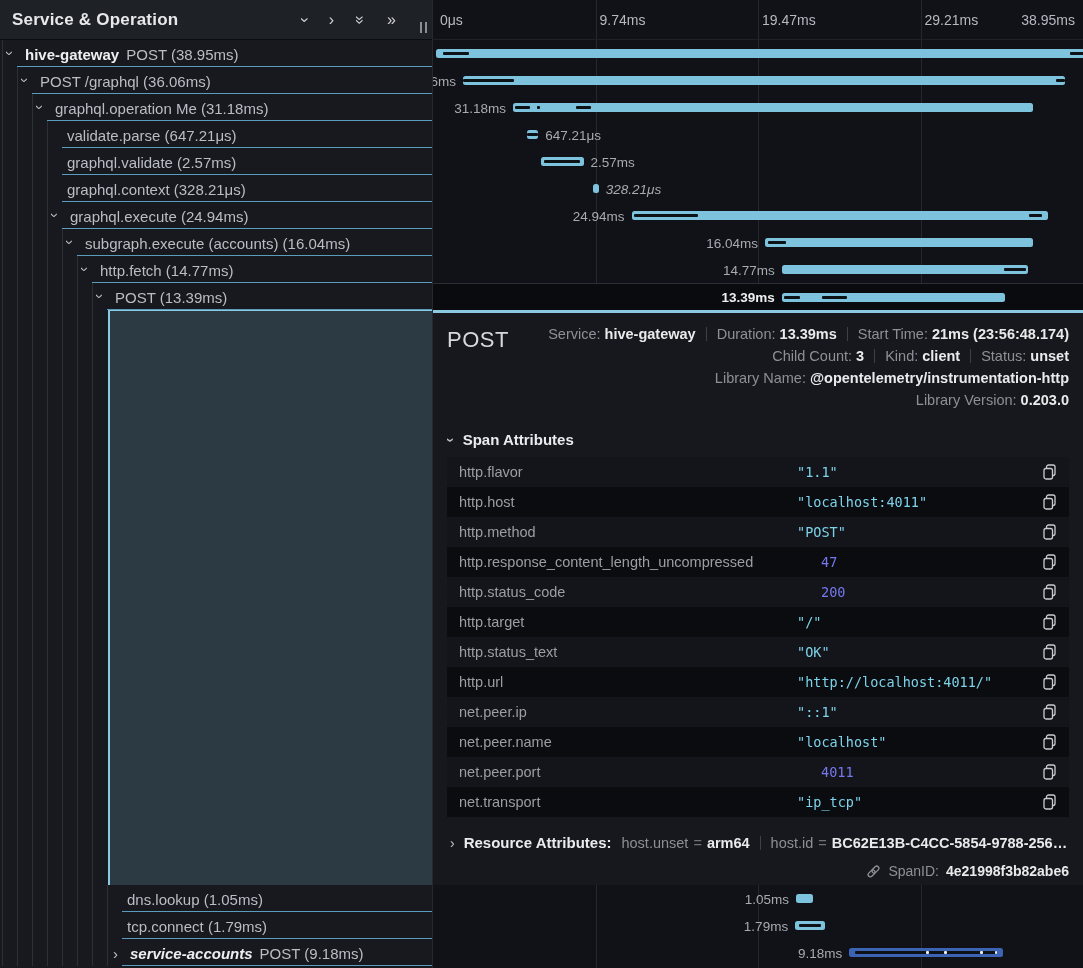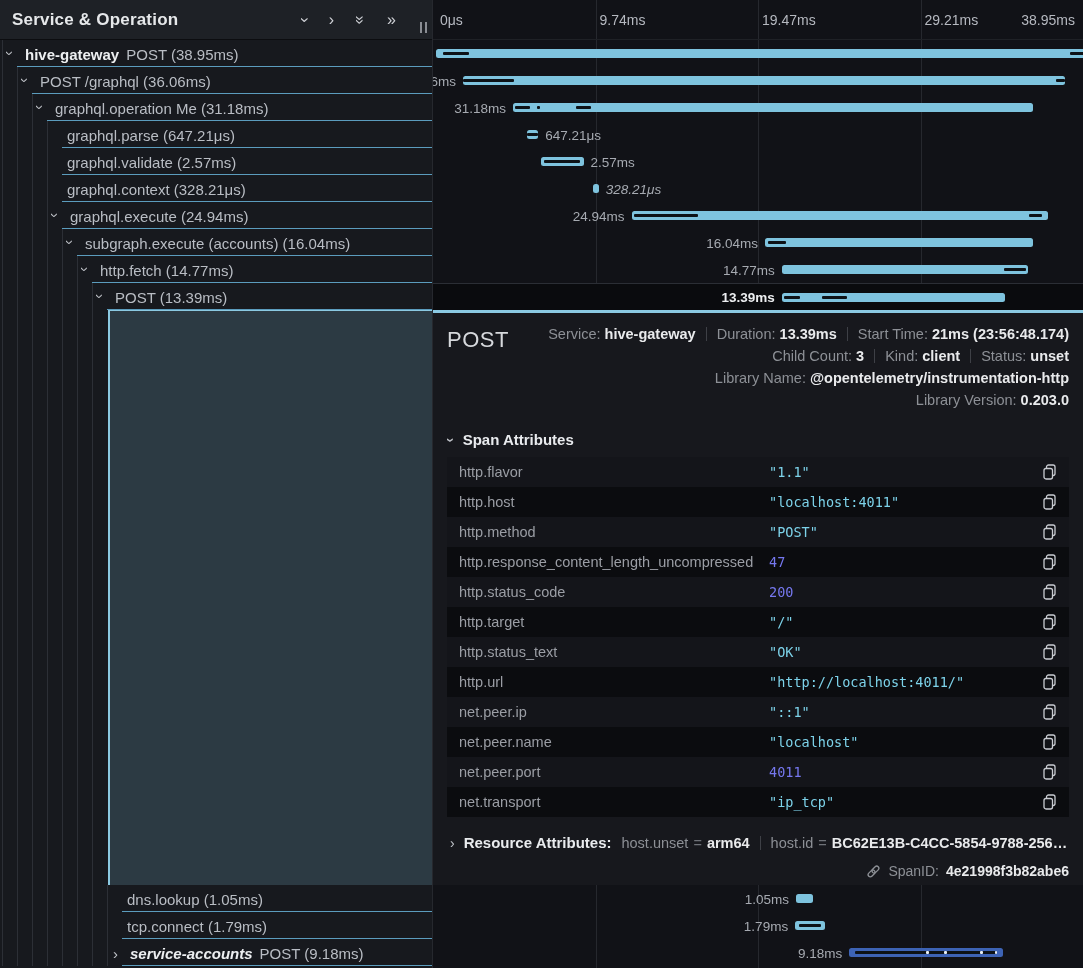--- a/index.html
+++ b/index.html
@@ -54,26 +54,26 @@
   .panel { position:absolute; left:0; top:310px; width:650px; height:575px; background:#17181d;
     border-top:3px solid var(--accent); padding:10px 14px 0 14px; }
   .phead { display:flex; align-items:flex-start; }
   .ptitle { font-size:22px; color:#d6d8dc; font-weight:500; letter-spacing:.5px; margin-top:4px; }
   .pov { margin-left:auto; text-align:right; font-size:14.5px; line-height:22px; color:#8d9096; }
   .pov b { color:#e9eaec; font-weight:700; }
   .sep { display:inline-block; width:1px; height:14px; background:#3e4046; margin:0 10px; vertical-align:-2px; }
   .sect { display:flex; align-items:center; font-weight:700; color:#e9ebee; font-size:15px; margin:20px 0 9px 2px; }
   .sect .schev { font-size:14px; color:#c0c3c9; display:inline-block; transform:rotate(90deg); margin-right:9px; cursor:pointer; }
   .attrs { width:100%; }
-  .arow { height:30px; display:flex; align-items:center; padding-left:12px; position:relative; }
+  .arow { height:30px; display:flex; align-items:center; padding-left:12px; position:relative;gap:28px; }
   .arow:nth-child(odd) { background:#14151a; }
   .arow:nth-child(even){ background:#0b0c0f; }
   .akey { width:310px; flex:none; color:#9b9ea5; font-size:14.5px; white-space:nowrap; }
   .aval { font-family:"DejaVu Sans Mono", monospace; font-size:13.5px; color:var(--str); white-space:nowrap; }
-  .aval.number { color:var(--num); }
+  .aval.number { color:var(--num);margin-left:24px; }
   .acopy { position:absolute; right:12px; top:7px; width:16px; height:16px; background:none; border:none; padding:0; cursor:pointer; }
   .res { display:flex; align-items:center; margin-top:17px; font-size:14.5px; color:#8d9096; }
   .res .rchev { font-size:14px; color:#c0c3c9; margin:0 9px 0 3px; cursor:pointer; }
   .res .rtitle { font-weight:700; color:#e9ebee; margin-right:10px; font-size:15px; }
   .res b { color:#e9eaec; font-weight:700;margin-top:12px; }
   .res .eq { margin:0 5px; color:#6f7278; }
   .sid { display:flex; justify-content:flex-end; align-items:center; gap:7px; margin-top:12px; font-size:14px; color:#8d9096; }
   .sid b { color:#e9eaec; font-weight:700; }
 </style>
 </head>
@@ -110,21 +110,21 @@
         </div>
         <div class="srow">
           <div class="guides" style="width: 34px;"></div>
           <div class="rline" style="left: 47px;"></div>
           <span class="chev down" style="left: 38px;">›</span>
           <span class="sname" style="left: 55px;"><span>graphql.operation Me (31.18ms)</span></span>
         </div>
         <div class="srow">
           <div class="guides" style="width: 49px;"></div>
           <div class="rline" style="left: 62px;"></div>
-          <span class="sname" style="left: 67px;"><span>graphql.parse (647.21μs)</span></span>
+          <span class="sname" style="left: 67px;"><span>validate.parse (647.21μs)</span></span>
         </div>
         <div class="srow">
           <div class="guides" style="width: 49px;"></div>
           <div class="rline" style="left: 62px;"></div>
           <span class="sname" style="left: 67px;"><span>graphql.validate (2.57ms)</span></span>
         </div>
         <div class="srow">
           <div class="guides" style="width: 49px;"></div>
           <div class="rline" style="left: 62px;"></div>
           <span class="sname" style="left: 67px;"><span>graphql.context (328.21μs)</span></span>

